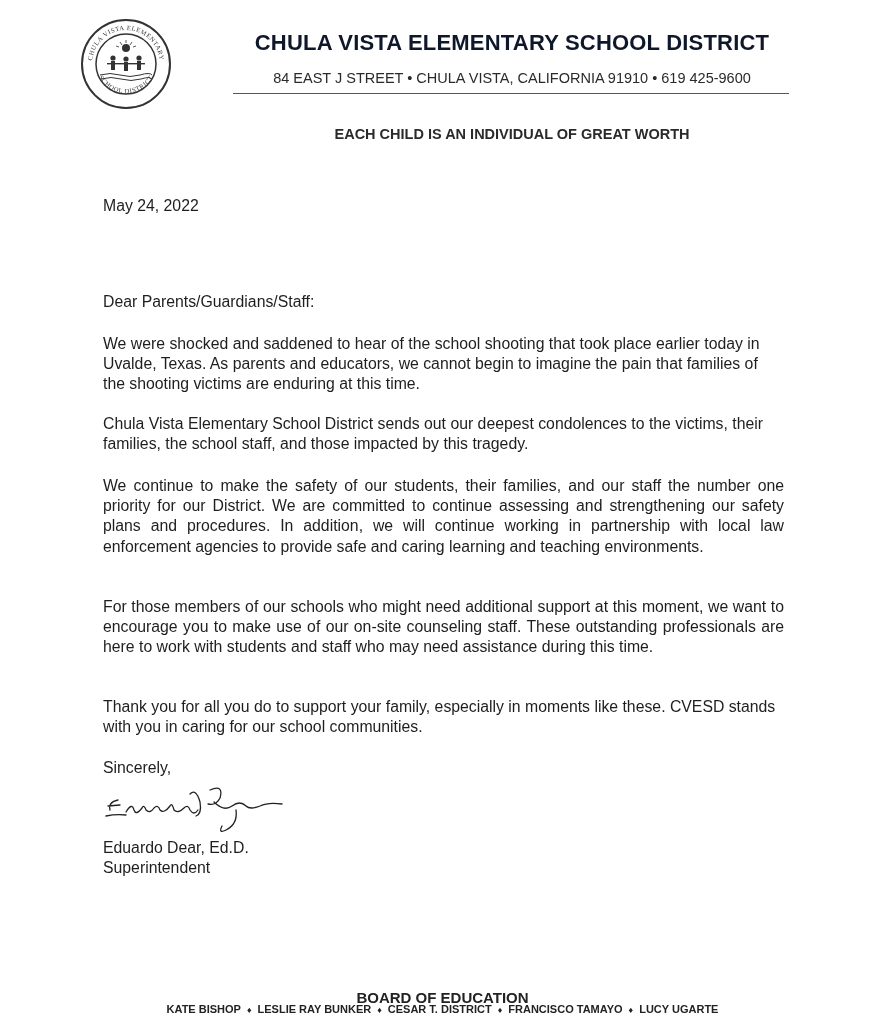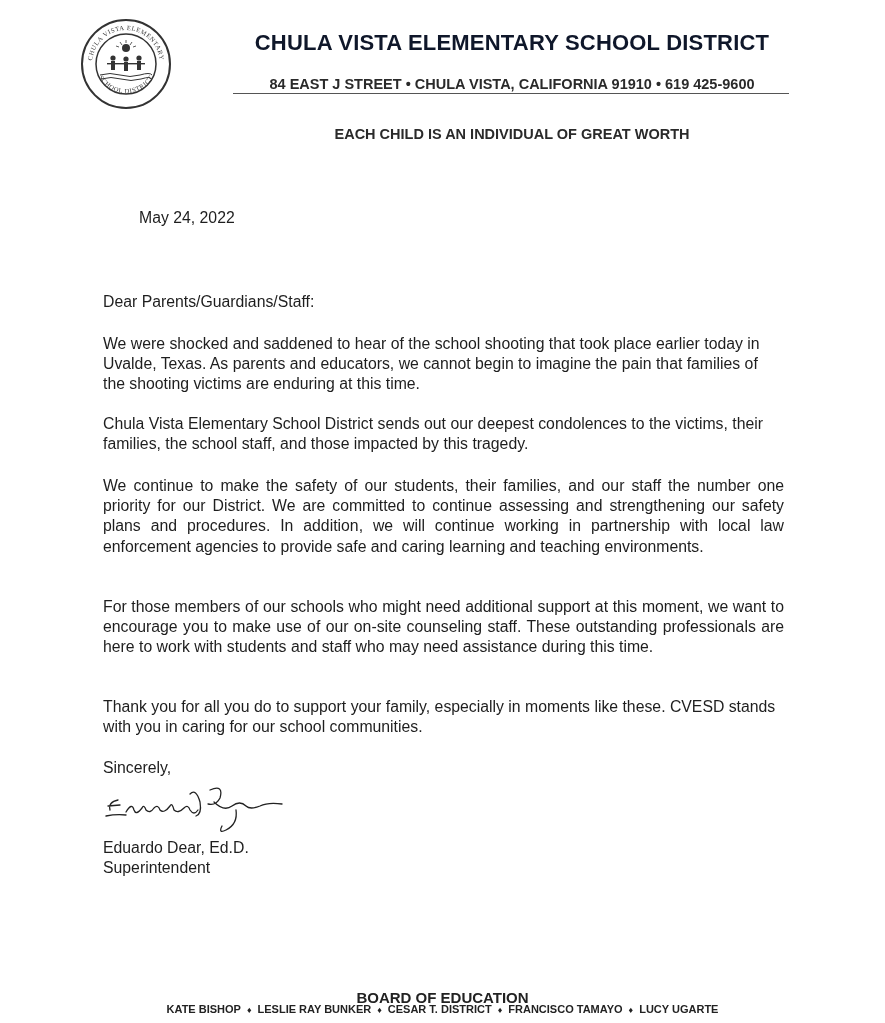--- a/index.html
+++ b/index.html
@@ -7,34 +7,34 @@
       width: 885px; height: 1023px; position: relative; overflow: hidden;
       font-family: "Liberation Sans", sans-serif; color: #1e1e1e;
     }
     .seal { position: absolute; left: 80px; top: 18px; width: 92px; height: 92px; }
     .head-title {
       position: absolute; left: 232px; top: 30px; width: 560px; text-align: center;
       font-weight: bold; font-size: 22px; color: #0f172a; letter-spacing: 0.2px;
       white-space: nowrap;
     }
     .head-address {
-      position: absolute; left: 232px; top: 76px; width: 560px; text-align: center;
-      font-weight: bold; font-size: 14.5px; color: #2a2a2a; white-space: nowrap;
+      position: absolute; left: 232px; top: 70px; width: 560px; text-align: center;
+      font-weight: normal; font-size: 14.5px; color: #2a2a2a; white-space: nowrap;
     }
     .head-rule {
       position: absolute; left: 233px; top: 93px; width: 556px; height: 0;
       border-top: 1.5px solid #555;
     }
     .head-motto {
       position: absolute; left: 232px; top: 106px; width: 560px; text-align: center;
       font-weight: bold; font-size: 14.5px; color: #2a2a2a; white-space: nowrap; margin-top: 20px;
     }
     .body-text { position: absolute; left: 103px; width: 681px; font-size: 15.8px; line-height: 20.2px; }
     .body-text.just { text-align: justify; }
-    .date { top: 208px; margin-left: 36px; }
+    .date { top: 196px; }
     .salutation { top: 292px; }
     .p1 { top: 334px; }
     .p2 { top: 414px; }
     .p3 { top: 476px; }
     .p4 { top: 597px; }
     .p5 { top: 697px; }
     .closing { top: 758px; }
     .signature { position: absolute; left: 100px; top: 780px; width: 185px; height: 62px; }
     .signer-name { top: 838px; }
     .signer-title { top: 858px; }

